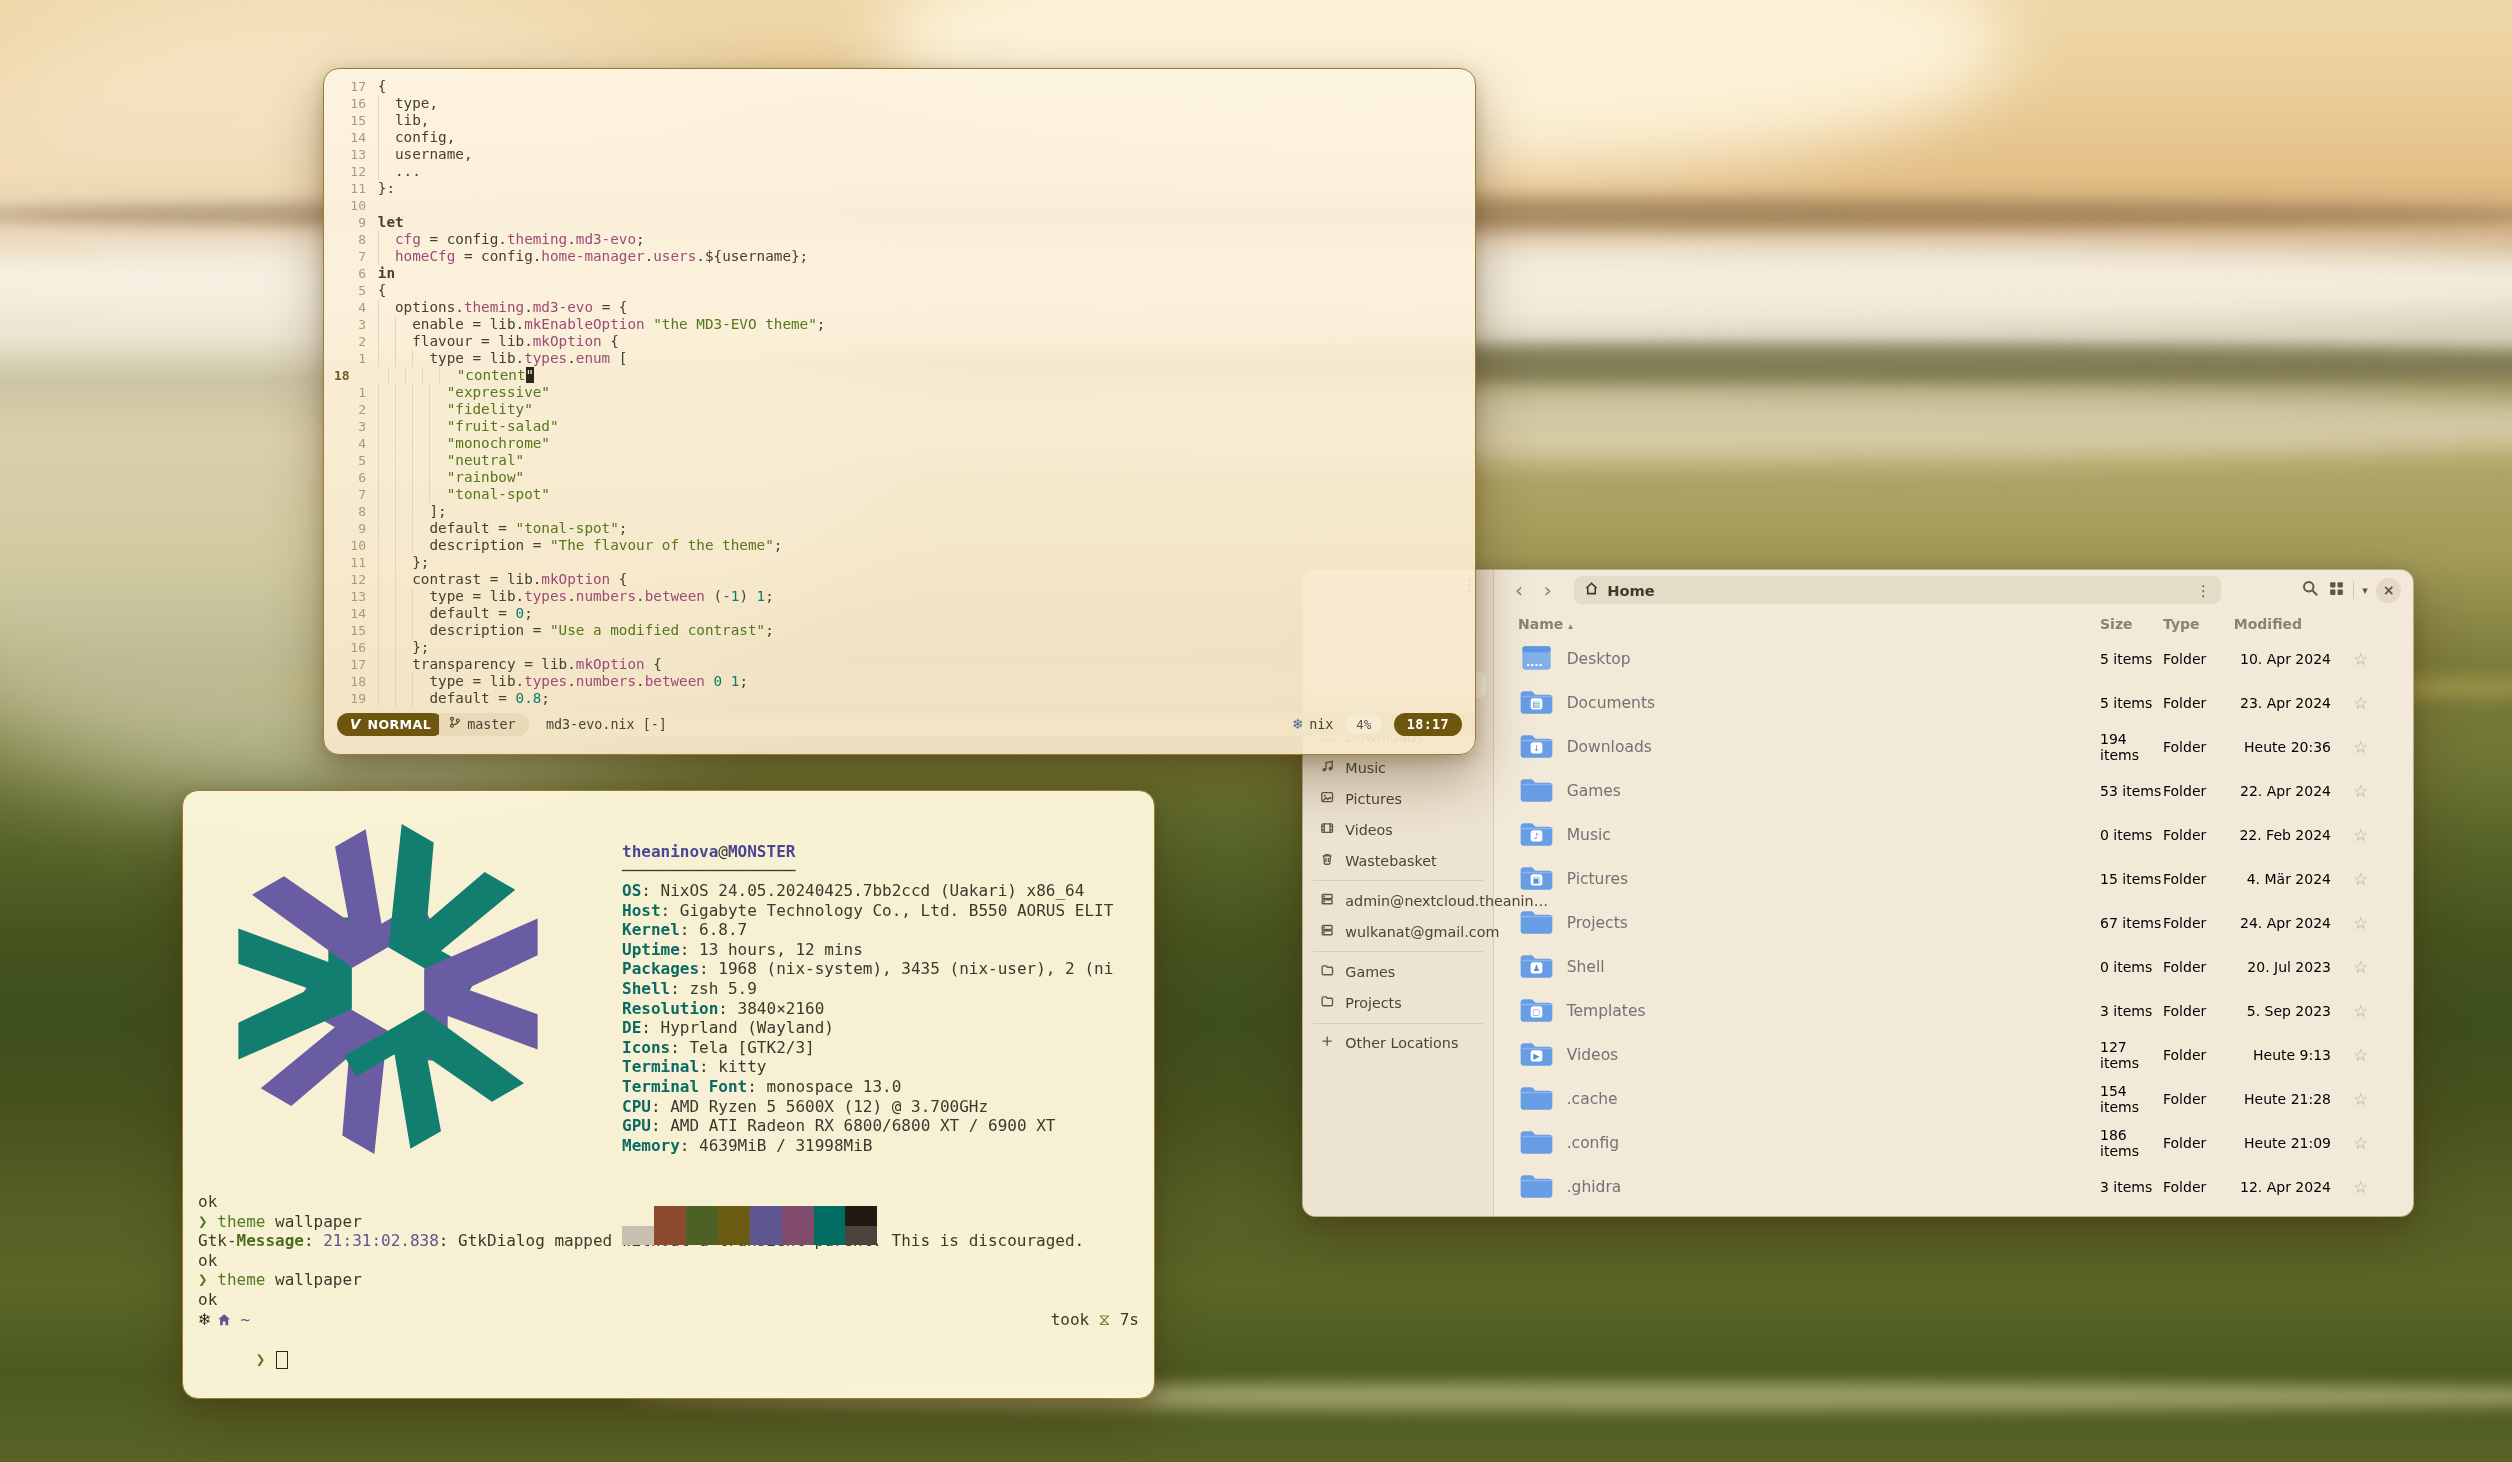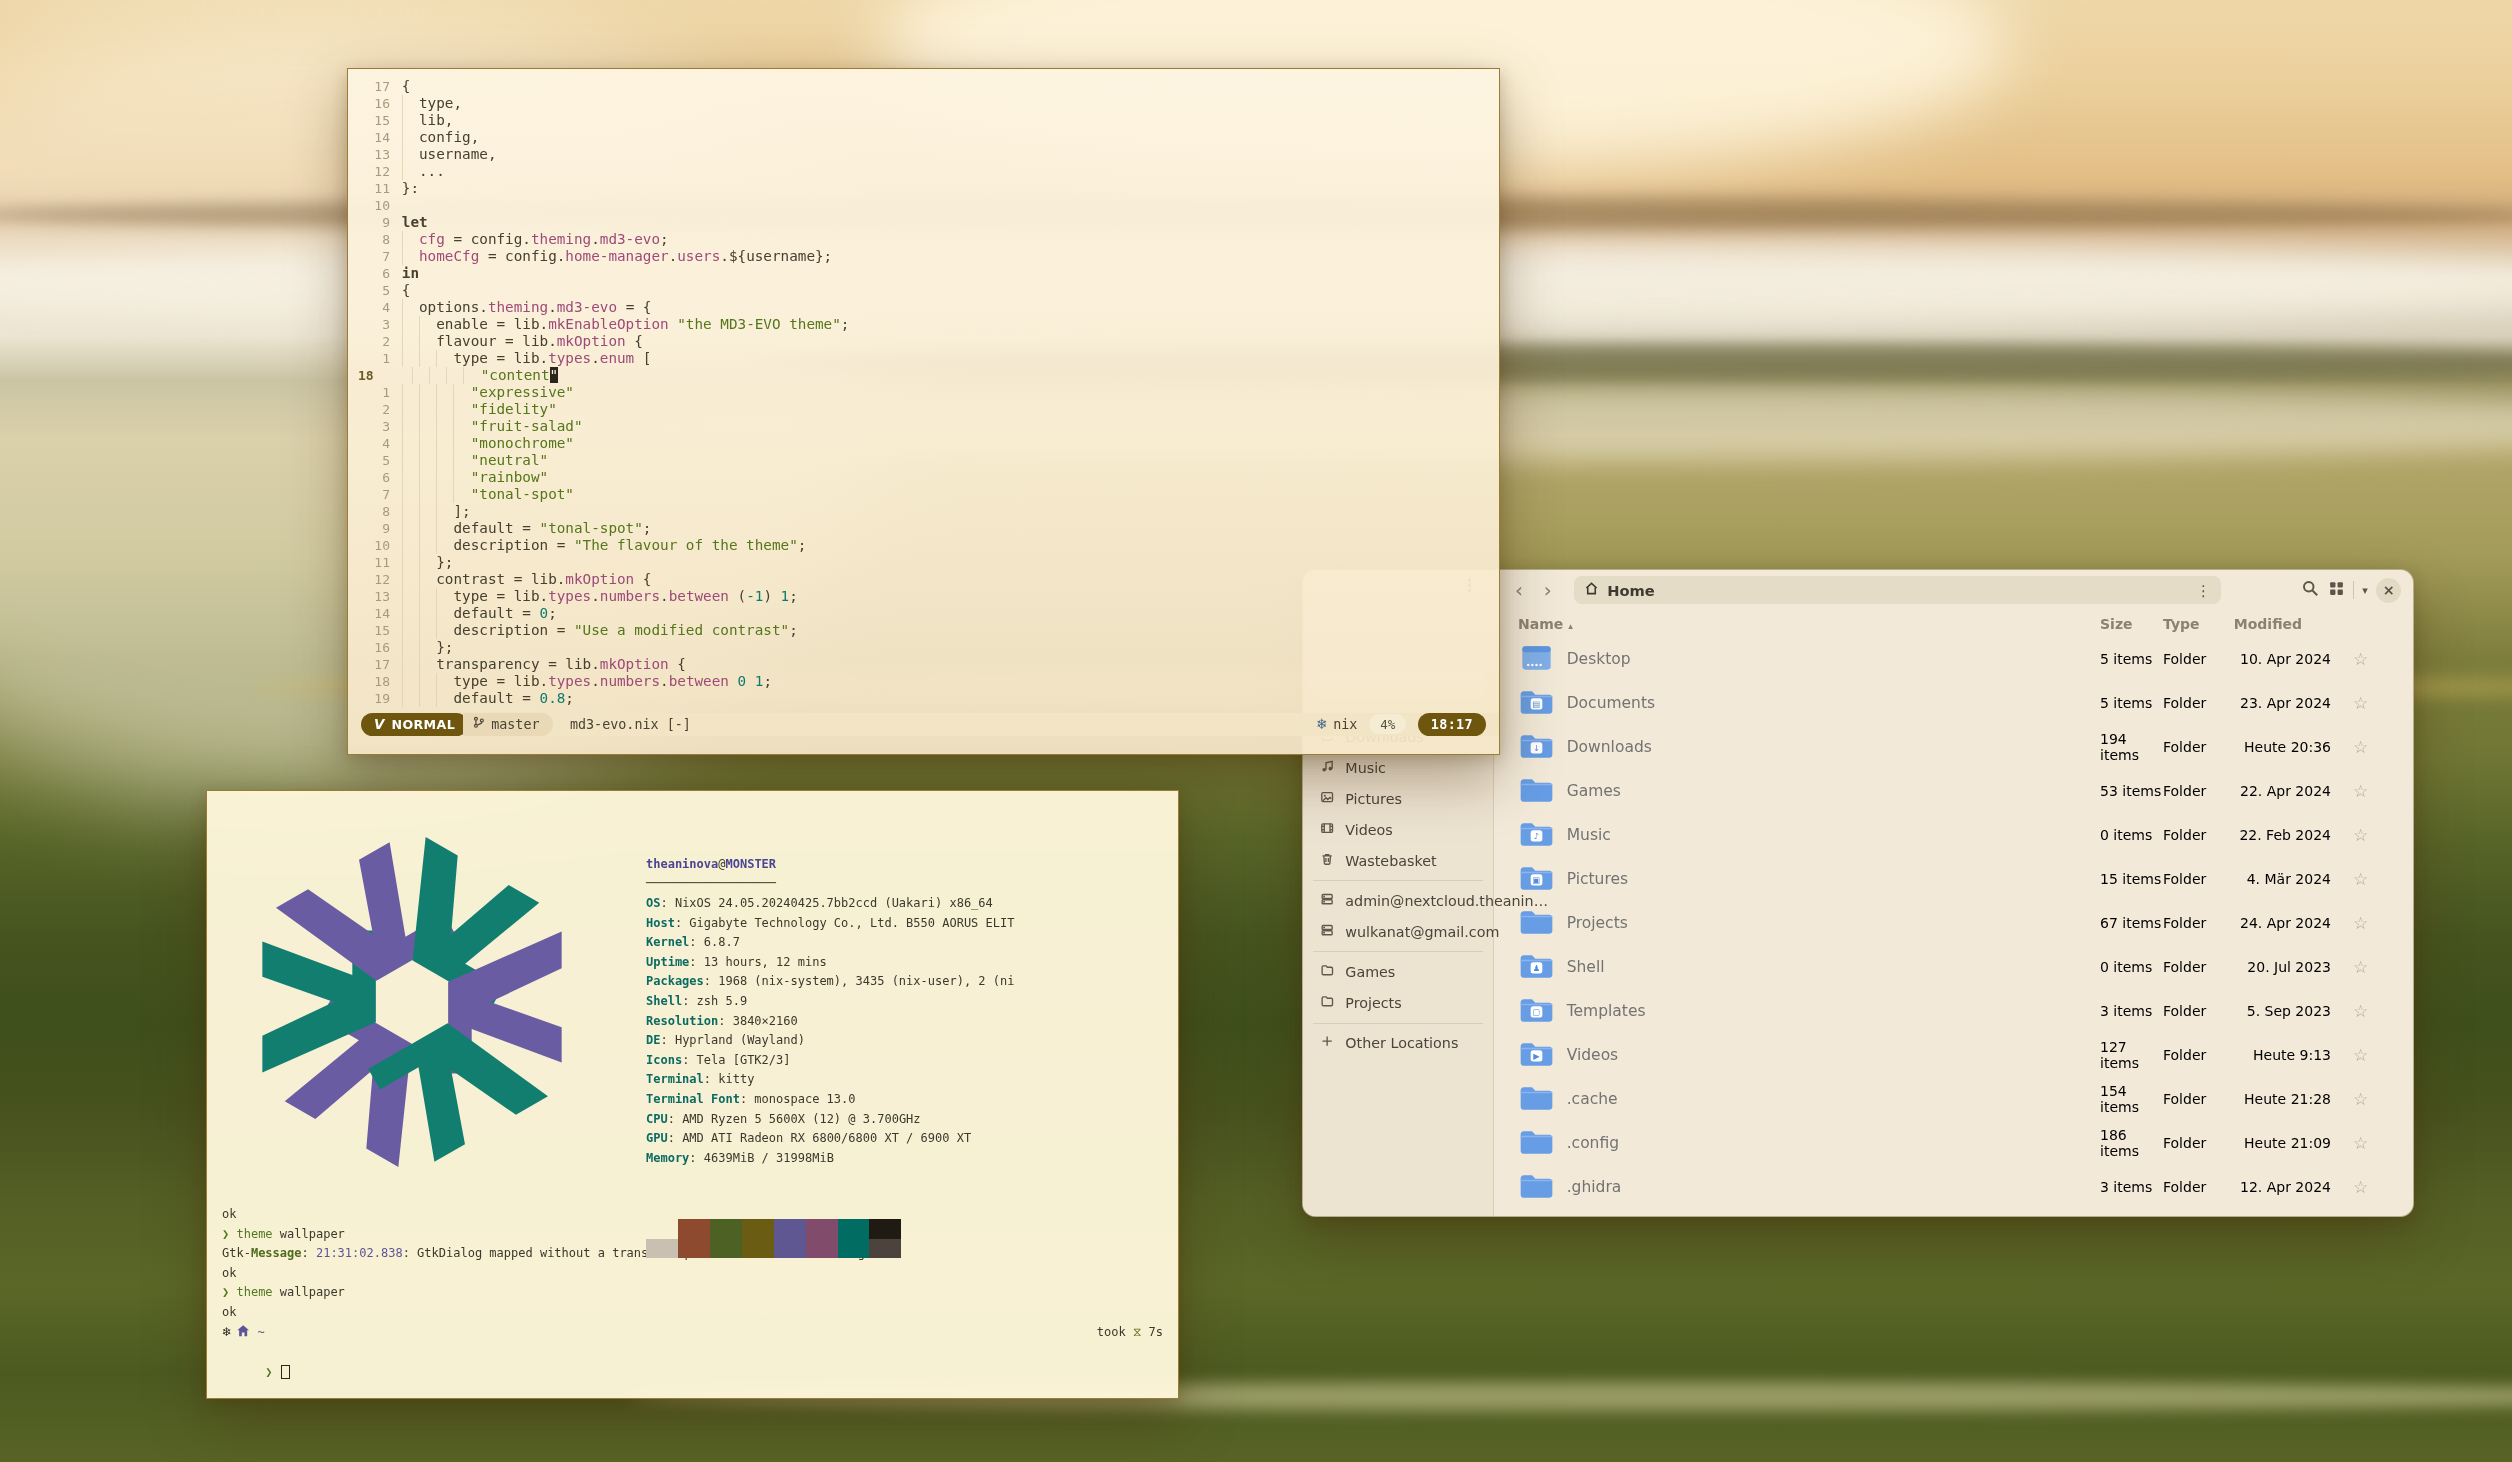--- a/index.html
+++ b/index.html
@@ -16,21 +16,21 @@
   .fog2{left:20%;top:26.5%;width:90%;height:5%;background:rgba(240,234,214,.55);border-radius:50%;filter:blur(13.4px);}
   .ridge1{left:-2%;top:13.5%;width:104%;height:2.4%;background:rgba(118,95,58,.45);border-radius:50%;filter:blur(7.6px);}
   .ridge2{left:30%;top:23.5%;width:80%;height:2.6%;background:rgba(84,82,44,.5);border-radius:50%;filter:blur(6.7px);}
   .glow{left:35%;top:-6%;width:45%;height:18%;background:rgba(255,247,224,.85);border-radius:50%;filter:blur(34px);}
   .liteL{left:-10%;top:0;width:45%;height:55%;background:rgba(255,249,233,.5);border-radius:50%;filter:blur(50px);}
   .gold1{left:10%;top:46%;width:95%;height:2%;background:rgba(210,185,95,.5);border-radius:50%;filter:blur(8.4px);}
   .gold2{left:25%;top:94.5%;width:85%;height:2%;background:rgba(214,208,156,.55);border-radius:50%;filter:blur(7.6px);}
 
   
   .window{position:absolute;box-shadow:0 22px 54px rgba(70,45,10,.38),0 4.2px 15px rgba(70,45,10,.22);}
-  .gold-border{border:1.7px solid #9a7d33;border-radius:0;margin-left:24px;}
+  .gold-border{border:1.7px solid #9a7d33;border-radius:16px;}
 
   
   .editor{left:323px;top:68px;width:1151px;height:685px;z-index:5;
     background:linear-gradient(180deg,rgba(253,244,225,.96),rgba(250,238,212,.94) 55%,rgba(246,231,201,.93));
     display:flex;flex-direction:column;overflow:hidden;}
   .ed-code{flex:1;padding-top:9.2px;font-family:"DejaVu Sans Mono",monospace;font-size:14.3px;line-height:17px;}
   .ed-line{display:flex;white-space:pre;}
   .ln{width:42px;flex:0 0 42px;text-align:right;padding-right:11.8px;color:#a99a7d;font-size:13px;}
   .ln.cur{text-align:left;padding-left:10px;color:#6b5c20;font-weight:bold;}
   .codeline{white-space:pre;}
@@ -46,22 +46,22 @@
   .seg-branch{background:#e9d9b6;height:23px;display:flex;align-items:center;gap:6.7px;
     padding:0 13.4px 0 10px;border-radius:0 11.8px 11.8px 0;margin-left:-5px;}
   .file-label{margin-left:17px;text-align:right;}
   .sl-right{margin-left:auto;display:flex;align-items:center;gap:11.8px;}
   .nix-ico{color:#47688a;font-family:"DejaVu Sans",sans-serif;font-size:14.3px;}
   .pill-lite{background:#f5ecd4;color:#5a5244;border-radius:10px;height:20px;display:flex;align-items:center;padding:0 11px;font-size:12.6px;}
   .pill-time{font-family:"DejaVu Sans Mono",monospace;font-size:13.4px;}
 
   
   .terminal{left:182px;top:790px;width:973px;height:609px;z-index:5;background:rgba(253,246,218,.97);
-    font-family:"DejaVu Sans Mono",monospace;font-size:12px;line-height:19.6px;color:#3c382c;
-    padding:18px 15px;box-sizing:border-box;overflow:hidden;}
+    font-family:"DejaVu Sans Mono",monospace;font-size:16px;line-height:19.6px;color:#3c382c;
+    padding:5px 15px;box-sizing:border-box;overflow:hidden;}
   .term-top{position:relative;height:396px;}
   .nixlogo{position:absolute;left:0;top:3.4px;}
   .fetch{position:absolute;left:424px;top:6.7px;white-space:pre;}
   .tline{white-space:pre;}
   .c-lb{color:#0b6b62;font-weight:bold}
   .c-tpb{color:#4b4594;font-weight:bold}
   .c-p{color:#3c382c}
   .c-pu{color:#5b5596}
   .c-g{color:#527a22}
   .c-gb{color:#4e6c20;font-weight:bold}

